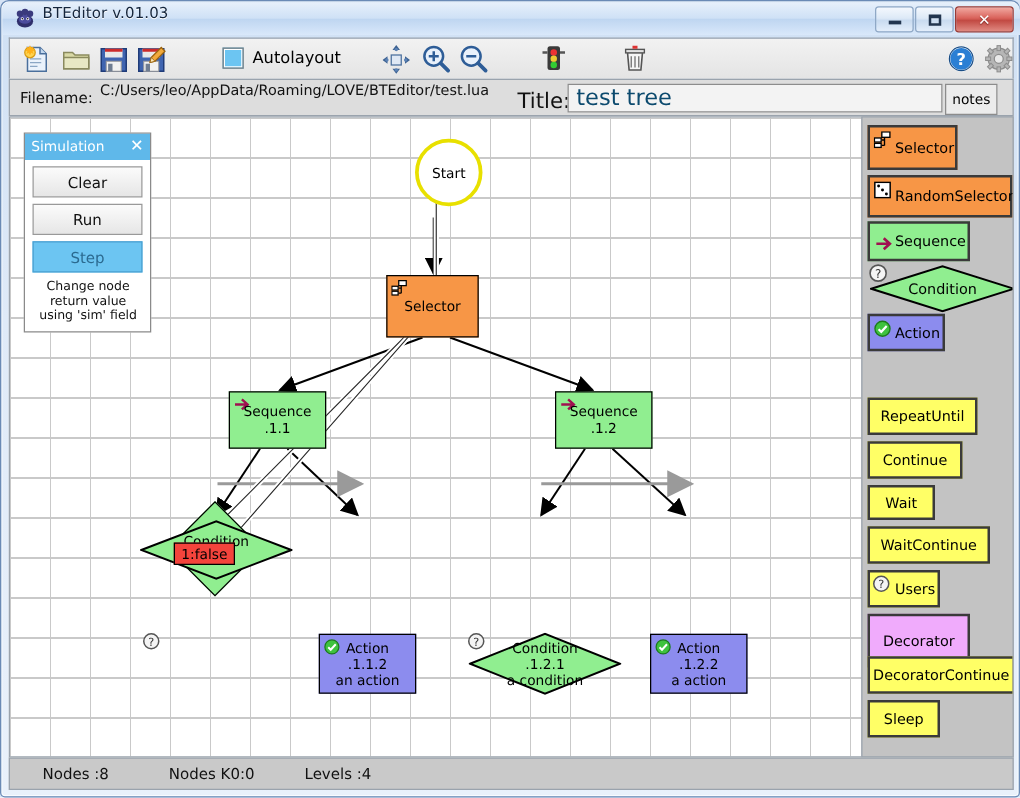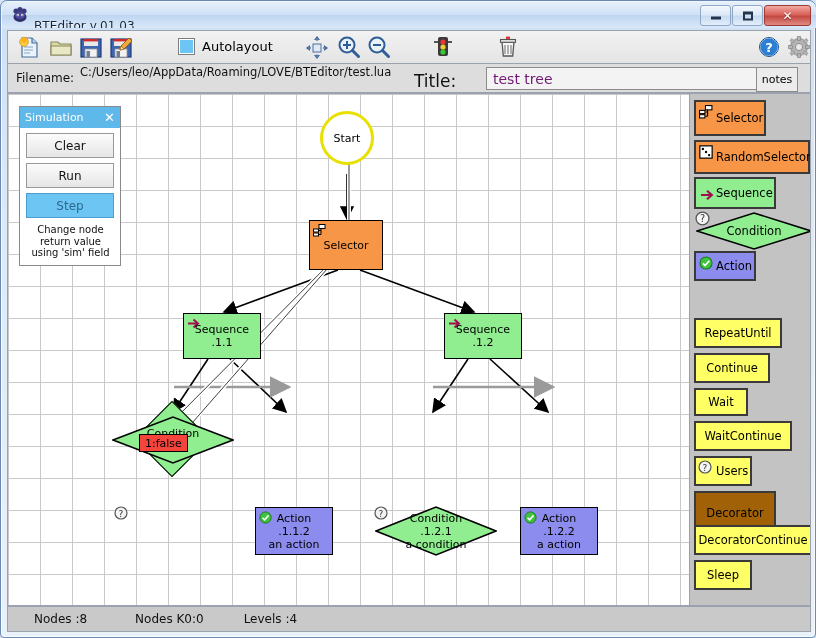--- a/index.html
+++ b/index.html
@@ -18,21 +18,21 @@
   }
   
   .titlebar{
     position:absolute;left:1px;top:1px;width:814px;height:26px;
     border-radius:6px 6px 0 0;
     background:linear-gradient(to bottom,#e7f0fb 0%,#cfe1f6 48%,#bfd6f1 52%,#d9e8fa 100%);
     overflow:hidden;
   }
   .title-icon{position:absolute;left:9px;top:4px;width:18px;height:18px;}
   .title-text{
-    position:absolute;left:32px;top:17px;
+    position:absolute;left:32px;top:1px;
     font-size:12px;color:#14253c;letter-spacing:.1px;
     text-shadow:0 1px 0 #fff;
   }
   .wbtns{position:absolute;right:5px;top:3px;height:20px;display:flex;}
   .wbtn{
     width:29px;height:19px;margin-left:1px;
     border:1px solid #8fa8c6;border-radius:3px;
     background:linear-gradient(to bottom,#f4f8fd 0%,#dde9f7 45%,#c9dbf0 55%,#e3eefb 100%);
     position:relative;
   }
@@ -64,23 +64,22 @@
     position:absolute;left:6px;top:62px;width:804px;height:30px;
     box-sizing:border-box;border:1px solid #9aa3ad;
     background:#ddd;
   }
   .fl-label{position:absolute;left:8px;top:7px;font-size:12px;color:#111;}
   .fl-value{position:absolute;left:72px;top:0px;width:300px;font-size:11.5px;color:#111;line-height:15px;padding-top:1px;}
   .ti-label{position:absolute;left:406px;top:7px;font-size:17px;color:#111;}
   .ti-input{
     position:absolute;left:446px;top:3px;width:300px;height:23px;box-sizing:border-box;
     border:1px solid #8c8c8c;background:#f3f3f3;
-    font-family:"DejaVu Sans","Liberation Sans",sans-serif;font-size:14px;color:#701a75;
+    font-family:"DejaVu Sans","Liberation Sans",sans-serif;font-size:18px;color:#0c4a6e;
     padding:0 6px;
-    margin-left:32px;
   }
   .notes-btn{
     position:absolute;left:748px;top:3px;width:42px;height:25px;box-sizing:border-box;
     border:1px solid #8c8c8c;background:#ececec;
     font-size:11px;color:#000;display:flex;align-items:center;justify-content:center;cursor:pointer;
   }
 
   
   .canvas{
     position:absolute;left:6px;top:92px;width:804px;height:513px;
@@ -360,21 +359,21 @@
         <span class="sim-close">✕</span>
       </div>
       <div class="sim-body">
         <button class="sim-btn">Clear</button>
         <button class="sim-btn">Run</button>
         <button class="sim-btn active">Step</button>
         <div class="sim-note">Change node return value using 'sim' field</div>
       </div>
     </div>
 
-    <div class="node start-node" style="left:312px;top:17px;width:54px;height:54px;">
+    <div class="node start-node" style="left:324px;top:17px;width:54px;height:54px;">
       <span>Start</span>
     </div>
 
     <div class="node box orange" style="left:301px;top:126px;width:74px;height:50px;">
       <svg class="nicon" viewBox="0 0 13 13">
         <rect x="6" y="0.5" width="6" height="4" fill="#fff" stroke="#000" stroke-width="1"></rect>
         <rect x="0.5" y="5" width="5" height="3" fill="#fff" stroke="#000" stroke-width="1"></rect>
         <rect x="0.5" y="9" width="5" height="3" fill="#fff" stroke="#000" stroke-width="1"></rect>
         <path d="M8 4.5v6M8 6.5h-2M8 10.5h-2" stroke="#000" stroke-width="1"></path>
       </svg>
@@ -528,21 +527,21 @@
     </div>
 
     <div class="pitem hasicon" style="top:362px;width:58px;height:30px;background:#ffff66;padding-left:20px;">
       <svg class="picon" style="left:2px;top:2px;" viewBox="0 0 14 14">
         <circle cx="7" cy="7" r="6" fill="#f4f4f4" stroke="#555" stroke-width="1.2"></circle>
         <text x="7" y="10.5" font-size="9" fill="#333" text-anchor="middle" font-family="DejaVu Sans, sans-serif">?</text>
       </svg>
       <span class="ptxt">Users</span>
     </div>
 
-    <div class="pitem" style="top:397px;width:82px;height:43px;background:#a16207;">
+    <div class="pitem" style="top:397px;width:82px;height:43px;background:#f0abfc;">
       <span class="ptxt">Decorator</span>
     </div>
 
     <div class="pitem" style="top:431px;width:118px;height:30px;background:#ffff66;">
       <span class="ptxt">DecoratorContinue</span>
     </div>
 
     <div class="pitem" style="top:466px;width:58px;height:30px;background:#ffff66;">
       <span class="ptxt">Sleep</span>
     </div>

